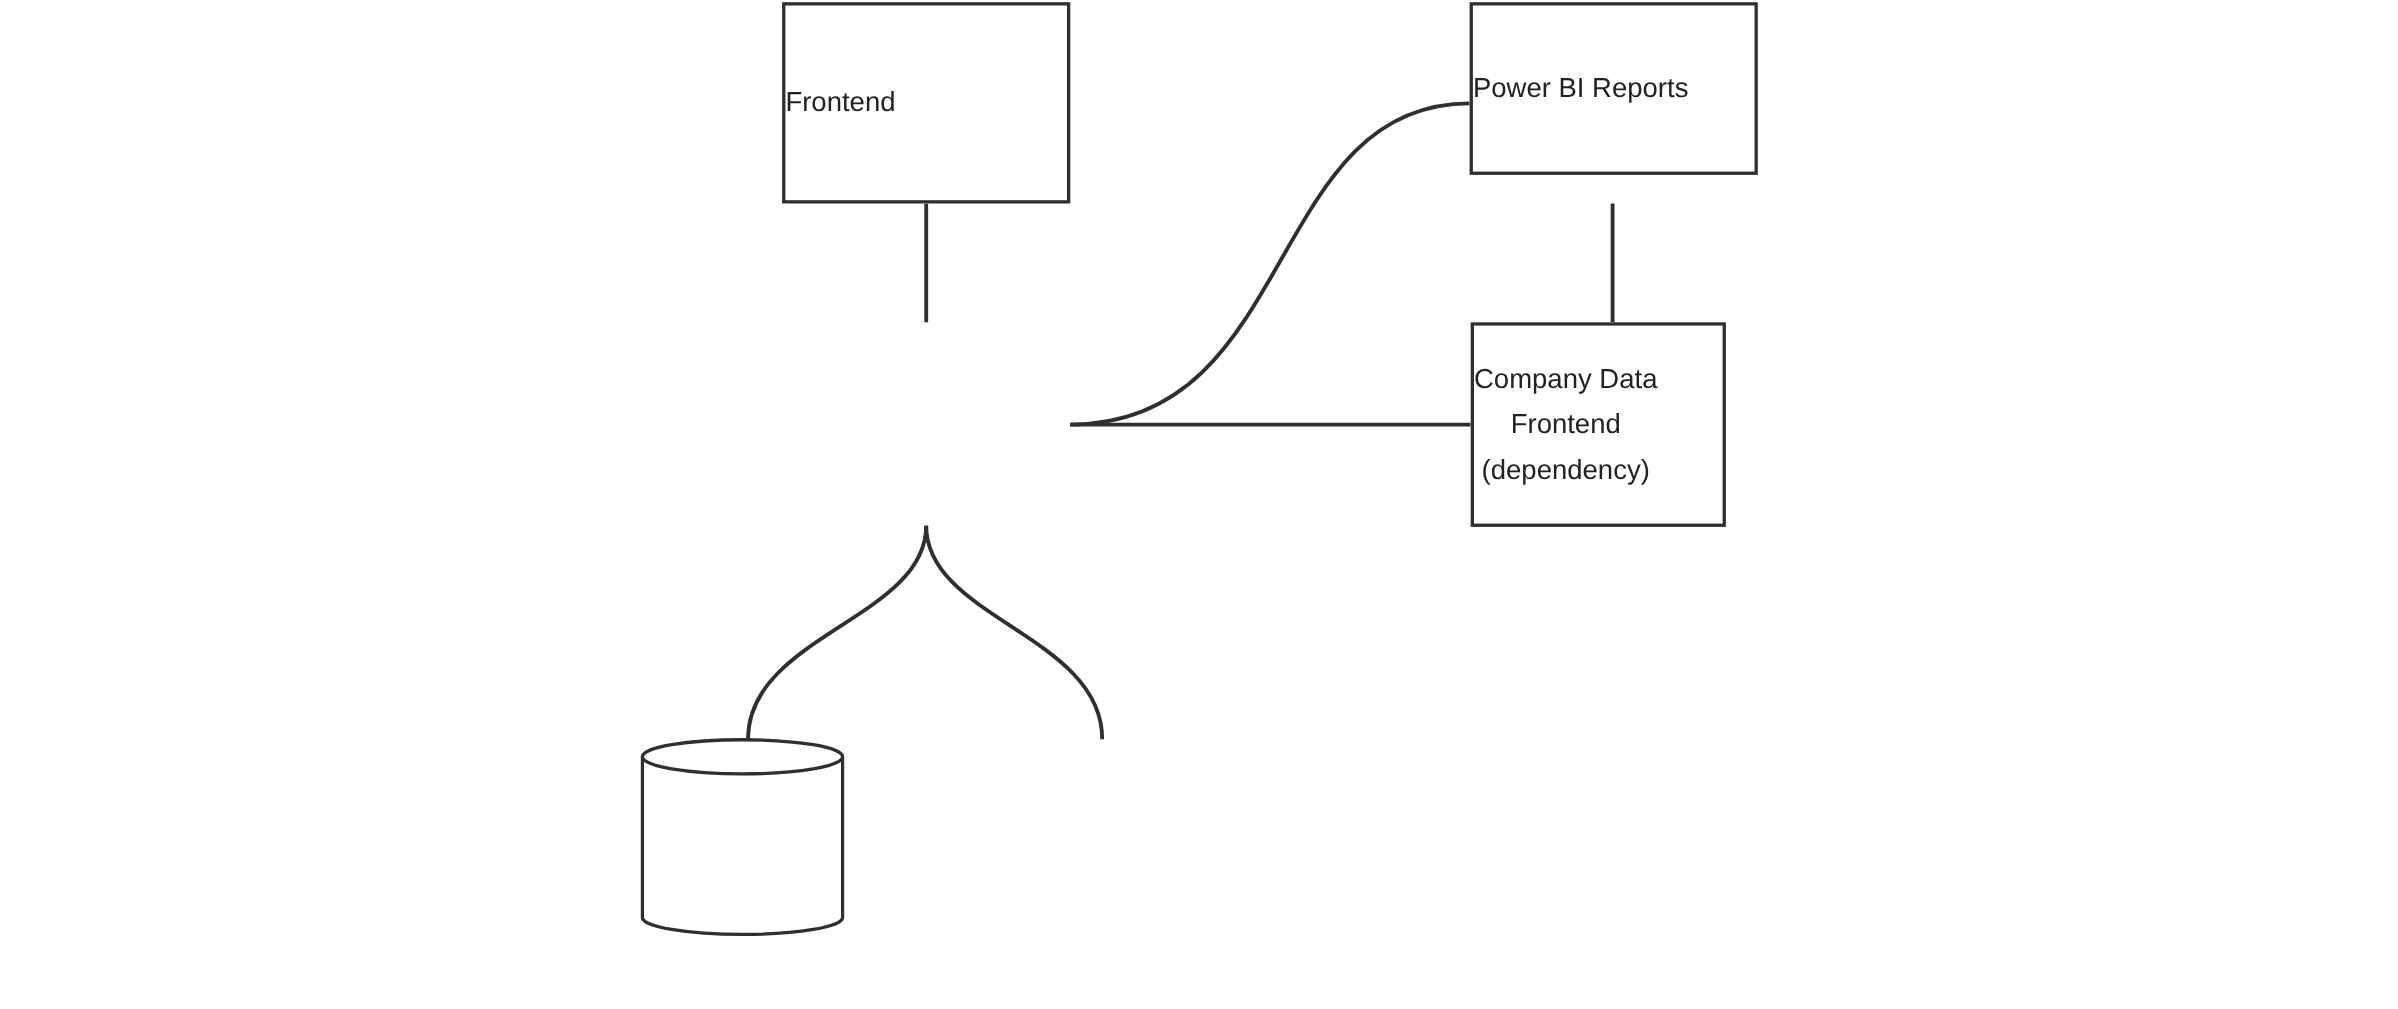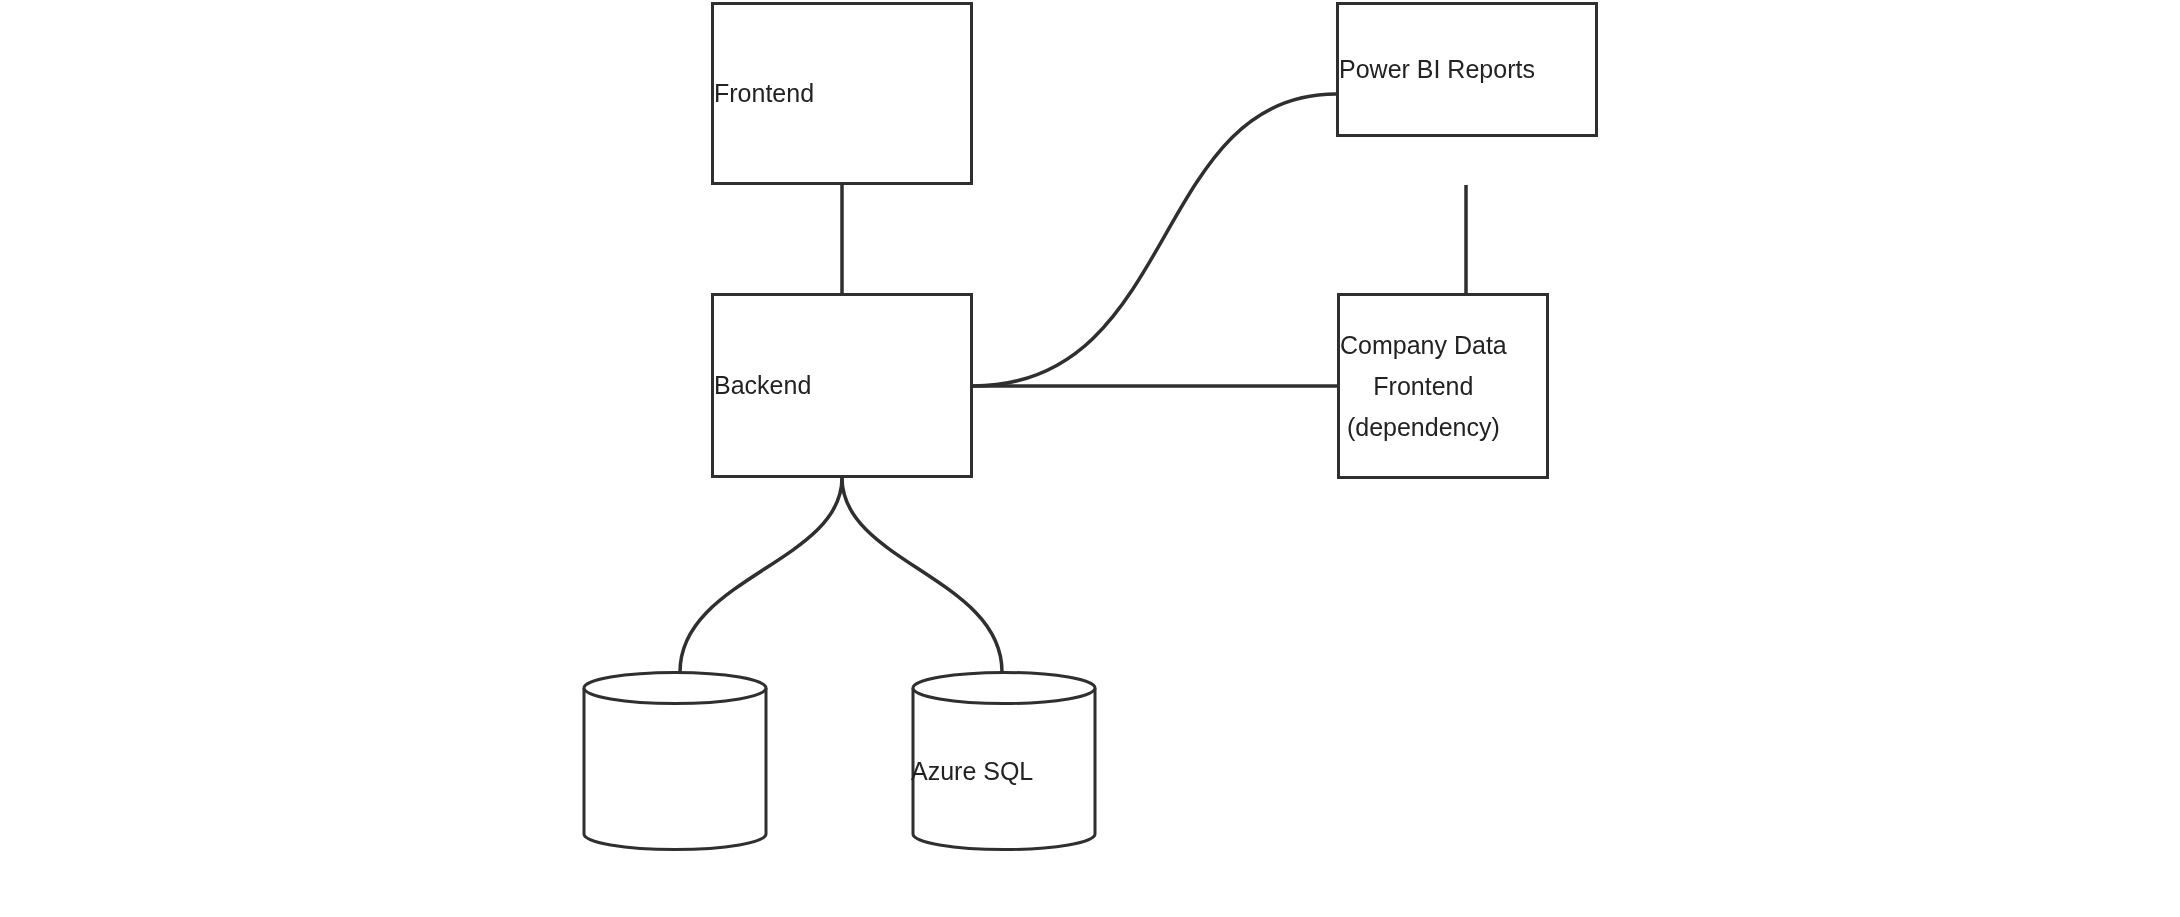--- a/index.html
+++ b/index.html
@@ -42,44 +42,34 @@
     <path d="M973 386 L1337 386"></path>
     <path d="M1466 185 L1466 293"></path>
     <path d="M842 478 C842 562 680 578 680 672"></path>
     <path d="M842 478 C842 562 1002 578 1002 672"></path>
   </svg>
 
   <div class="node rect" style="left:711px;top:2px;width:262px;height:183px">
     <span class="label">Frontend</span>
   </div>
 
-  <div class="node rect" style="left:711px;top:293px;width:262px;height:185px">
-    <span class="label">Backend</span>
-  </div>
 
-  <div class="node rect" style="left:1336px;top:2px;width:262px;height:135px">
+  <div class="node rect" style="left:1336px;top:2px;width:262px;height:157px">
     <span class="label">Power BI Reports</span>
   </div>
 
-  <div class="node rect" style="left:1337px;top:293px;width:212px;height:186px">
+  <div class="node rect" style="left:1337px;top:293px;width:232px;height:186px">
     <span class="label">
       <span>Company Data</span>
       <span>Frontend</span>
       <span>(dependency)</span>
     </span>
   </div>
 
   <div class="node cyl" style="left:582px;top:671px;width:186px;height:181px">
     <svg class="cyl-shape" viewBox="0 0 186 181" aria-hidden="true">
       <path d="M2 17 L2 163 A91 15.5 0 0 0 184 163 L184 17"></path>
       <ellipse cx="93" cy="17" rx="91" ry="15.5"></ellipse>
     </svg>
   </div>
 
-  <div class="node cyl" style="left:911px;top:671px;width:186px;height:181px">
-    <svg class="cyl-shape" viewBox="0 0 186 181" aria-hidden="true">
-      <path d="M2 17 L2 163 A91 15.5 0 0 0 184 163 L184 17"></path>
-      <ellipse cx="93" cy="17" rx="91" ry="15.5"></ellipse>
-    </svg>
-    <span class="label">Azure SQL</span>
-  </div>
 
 </div>
 
 </body></html>

